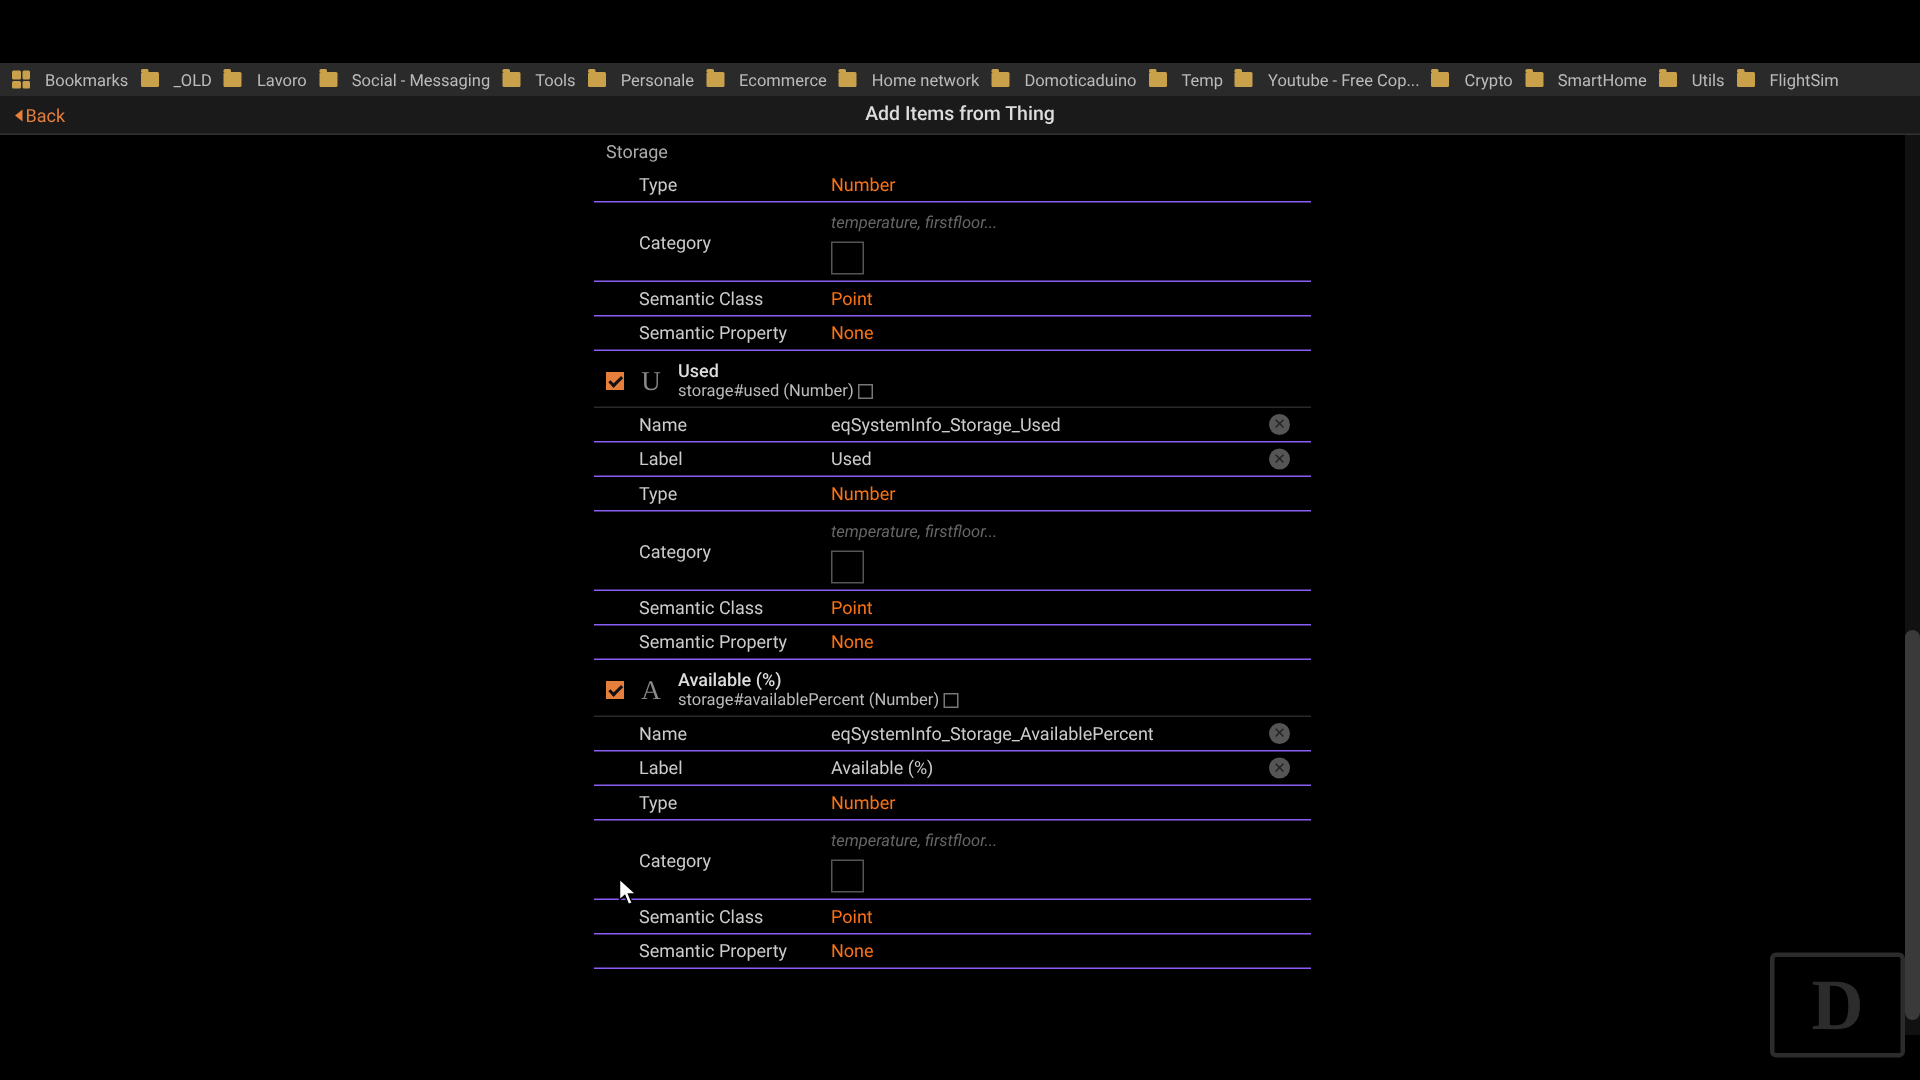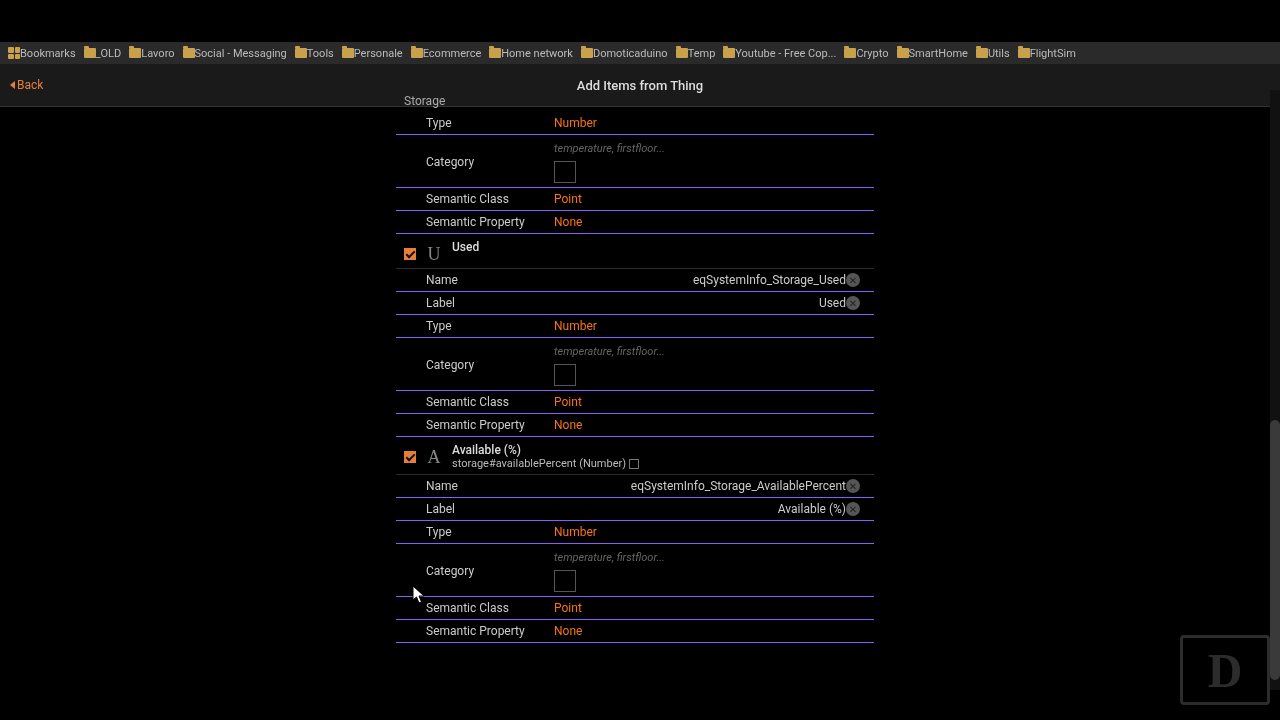--- a/index.html
+++ b/index.html
@@ -18,21 +18,21 @@
   height: 22px;
   background: #2a2a2a;
   display: flex;
   align-items: center;
   padding: 0 8px;
   gap: 8px;
 }
 .bm-item {
   display: flex;
   align-items: center;
-  gap: 0;
+  gap: 10px;
   color: #bbb;
   font-size: 11px;
   white-space: nowrap;
   cursor: pointer;
 }
 .folder-icon {
   width: 12px;
   height: 10px;
   background: #c9a14a;
   border-radius: 1px;
@@ -51,21 +51,21 @@
 .grid-icon {
   width: 12px;
   height: 12px;
   display: grid;
   grid-template-columns: 1fr 1fr;
   grid-template-rows: 1fr 1fr;
   gap: 1px;
 }
 .grid-icon span { background: #c9a14a; border-radius: 1px; }
 .header-bar {
-  height: 43px;
+  height: 26px;
   background: #1a1a1a;
   display: flex;
   align-items: center;
   position: relative;
   border-bottom: 1px solid #333;
 }
 .back-btn {
   display: flex;
   align-items: center;
   gap: 2px;
@@ -116,21 +116,20 @@
   padding-left: 22px;
 }
 .field-val-right {
   flex: 1;
   color: #f97316;
 }
 .input-like {
   display: flex;
   align-items: center;
   flex: 1;
-  text-align: right;
 }
 .input-text {
   flex: 1;
   color: #ccc;
   font-size: 12px;
 }
 .clear-btn {
   width: 14px;
   height: 14px;
   border-radius: 50%;
@@ -358,20 +357,21 @@
     <div class="field-lbl">Semantic Property</div>
     <div class="field-val-right">None</div>
   </div>
 
   <div id="channels-mount">
       <div class="channel-row">
         <div class="chk checked"></div>
         <div class="letter-ico">U</div>
         <div class="chan-text">
           <div class="chan-title">Used</div>
+          <div class="chan-id">storage#used (Number)<span class="chan-copy"></span></div>
         </div>
       </div>
       <div class="field-row">
         <div class="field-lbl">Name</div>
         <div class="input-like">
           <span class="input-text">eqSystemInfo_Storage_Used</span>
           <span class="clear-btn">✕</span>
         </div>
       </div>
       <div class="field-row">

